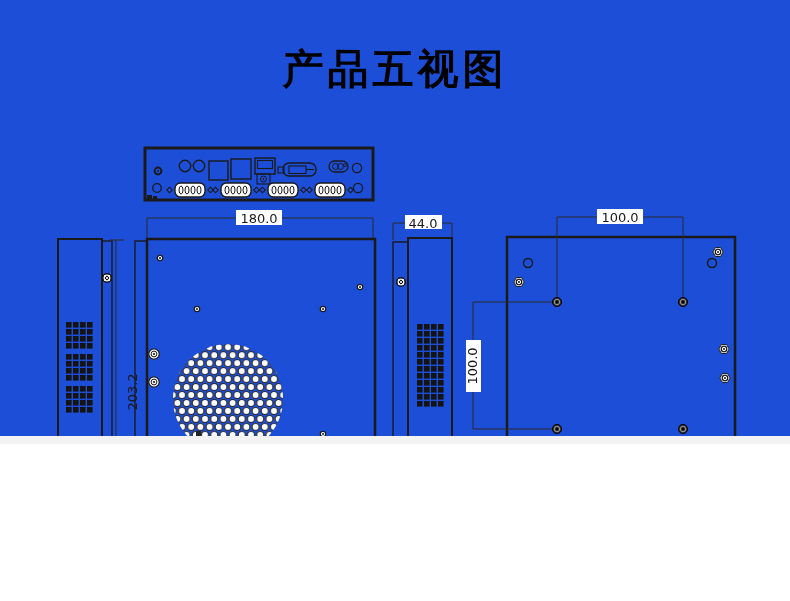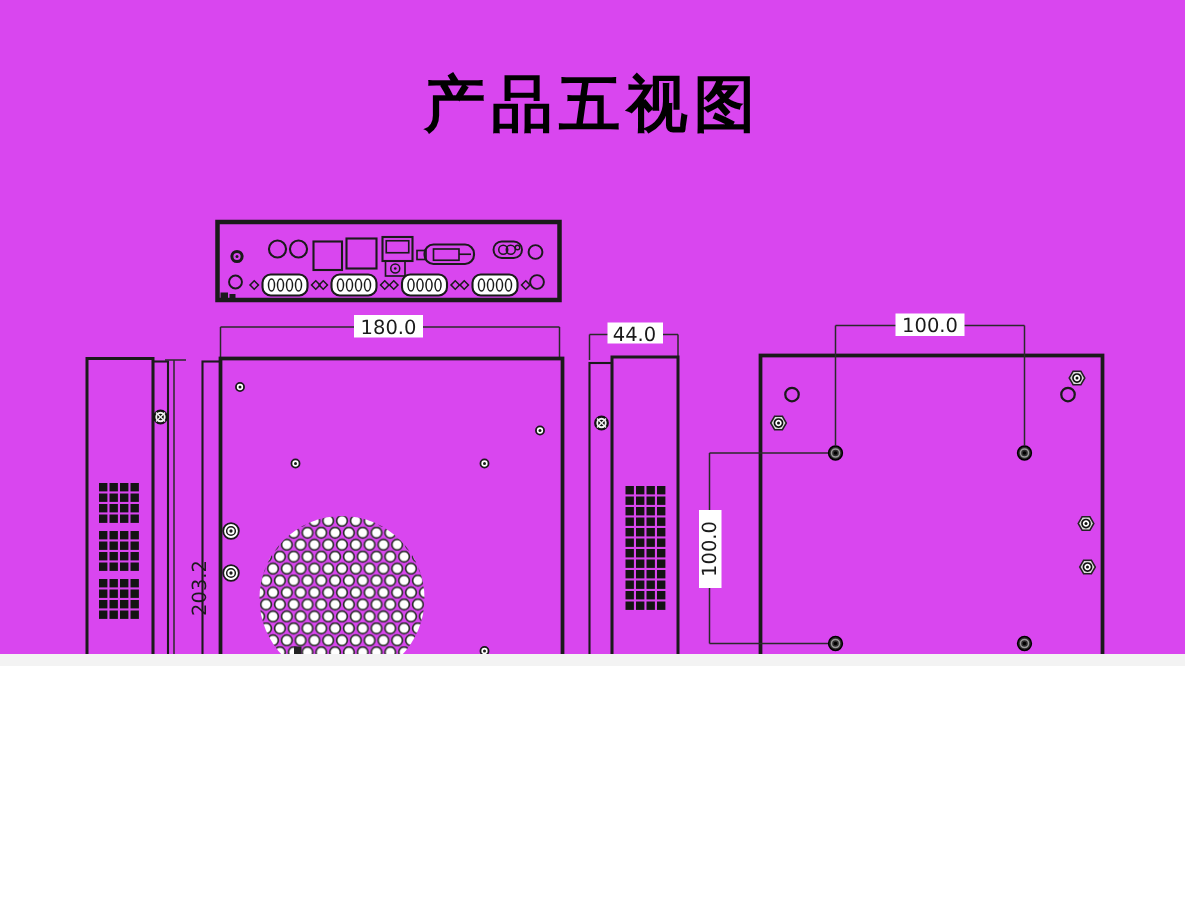--- a/index.html
+++ b/index.html
@@ -1,16 +1,16 @@
 <!DOCTYPE html>
 <html><head>
 <meta charset="utf-8">
 <style>
   html,body{margin:0;padding:0;background:#ffffff;}
-  .stage{position:relative;width:790px;height:444px;background:#d946ef;overflow:hidden;
+  .stage{position:relative;width:790px;height:444px;background:#1d4ed8;overflow:hidden;
          font-family:"DejaVu Sans",sans-serif;}
   .title{position:absolute;top:42px;left:0;width:100%;text-align:center;
          font-size:41px;font-weight:bold;letter-spacing:4px;color:#000;}
   svg{position:absolute;top:0;left:0;}
   svg text{font-family:"DejaVu Sans",sans-serif;font-size:13px;fill:#1a1a1a;}
   .outline{fill:none;stroke:#1a1a1a;}
   .dim{stroke:#2a2a2a;stroke-width:1;fill:none;}
   .bottom-band{position:absolute;left:0;bottom:0;width:790px;height:8px;background:#f3f3f3;}
 </style>
 </head>

